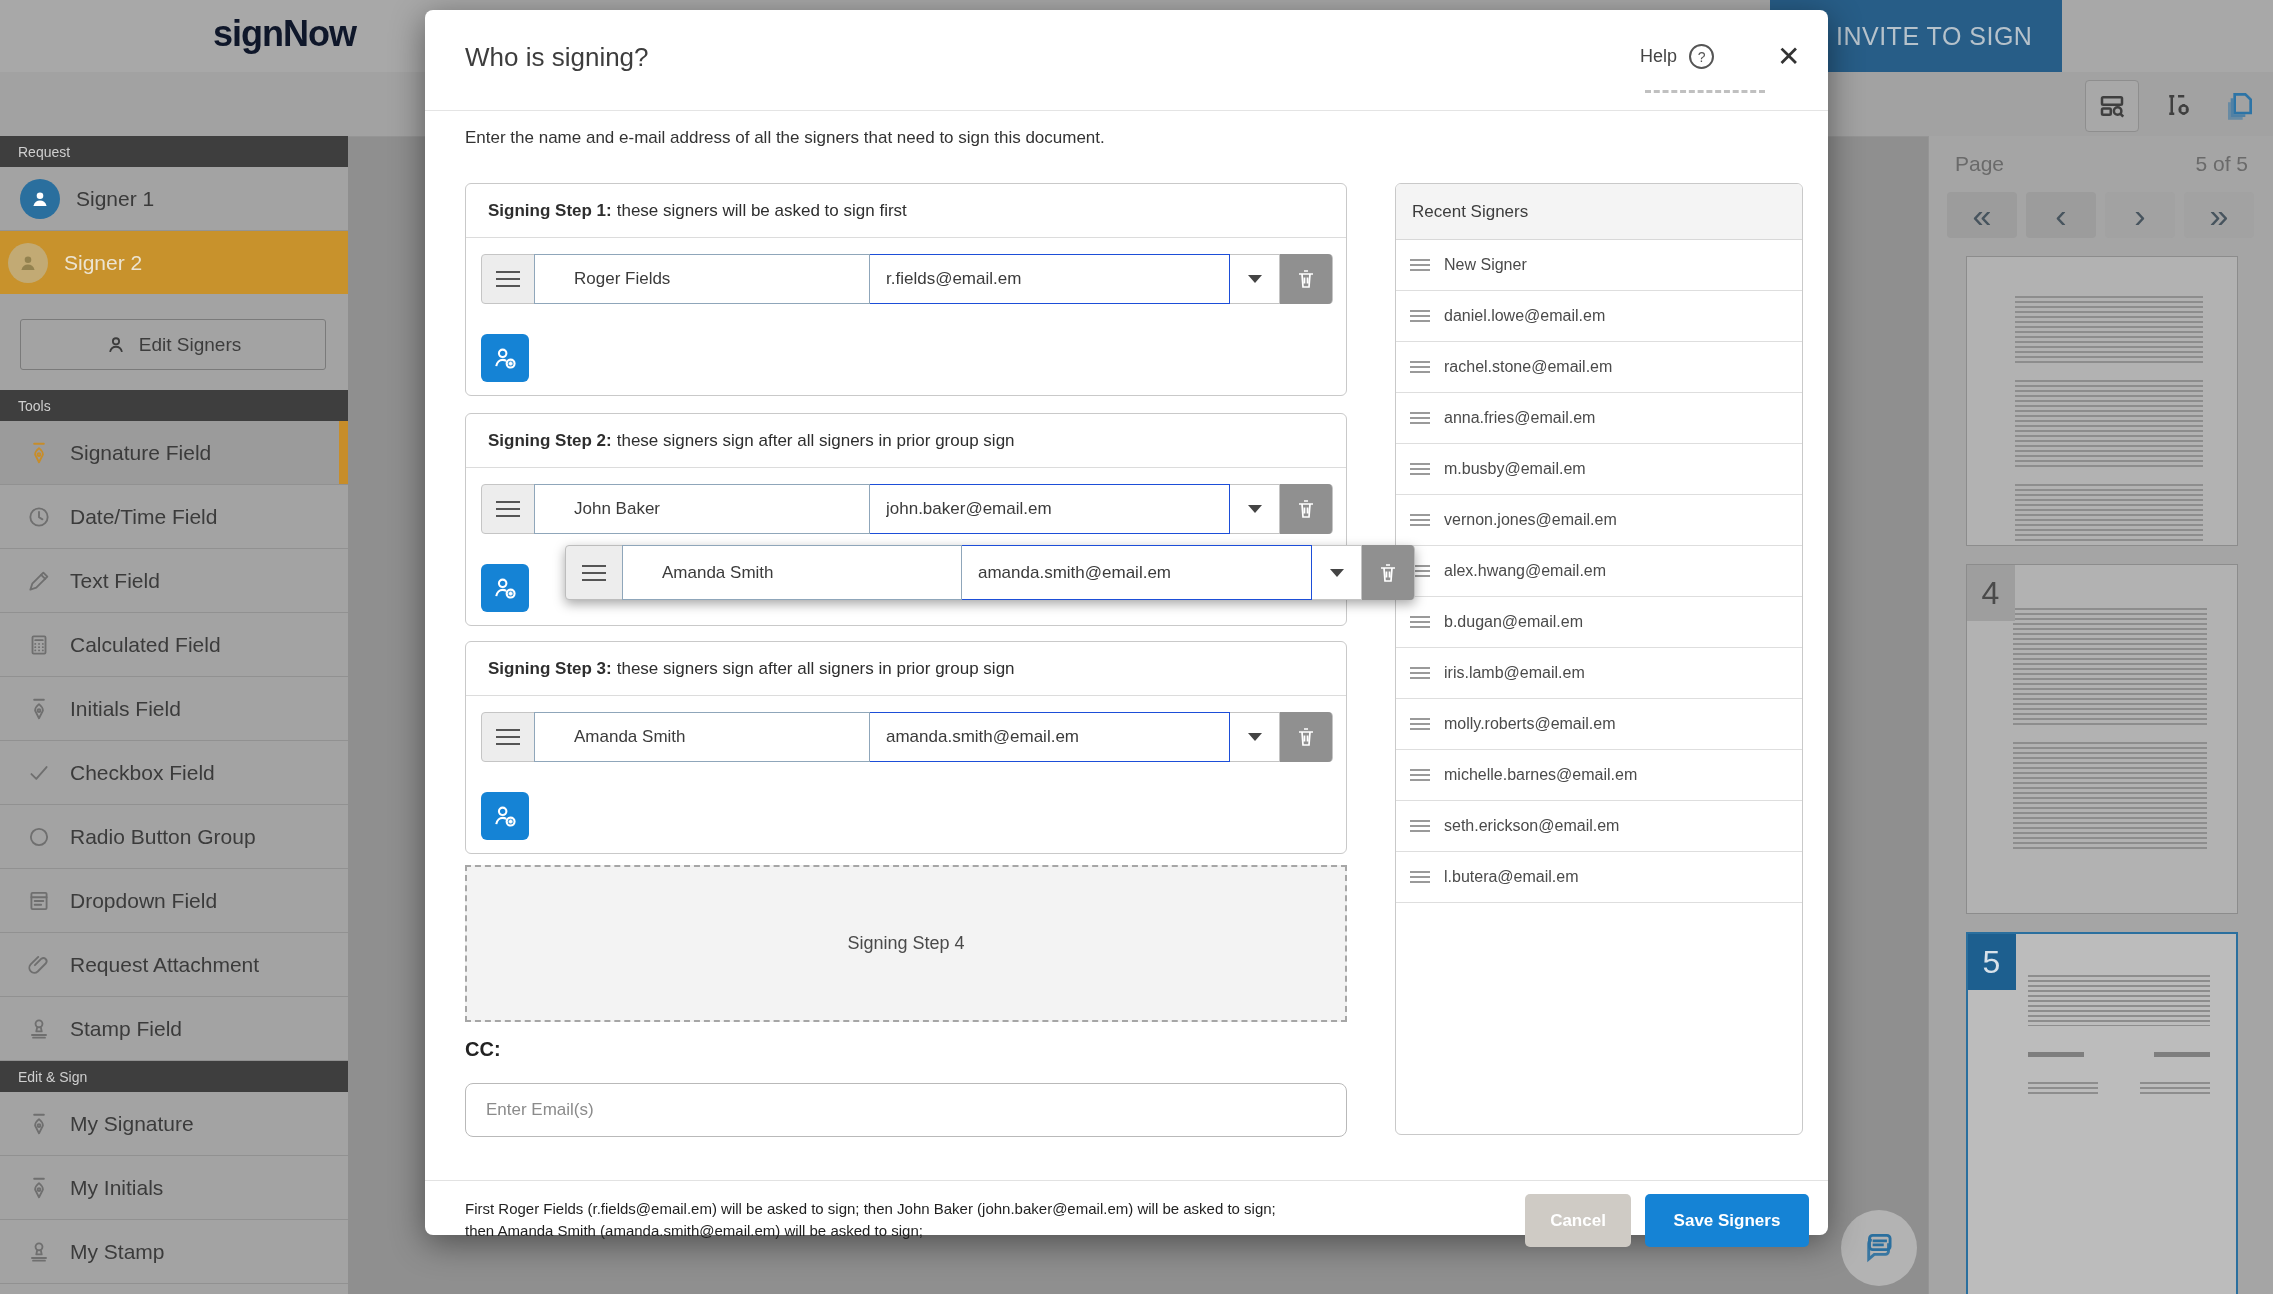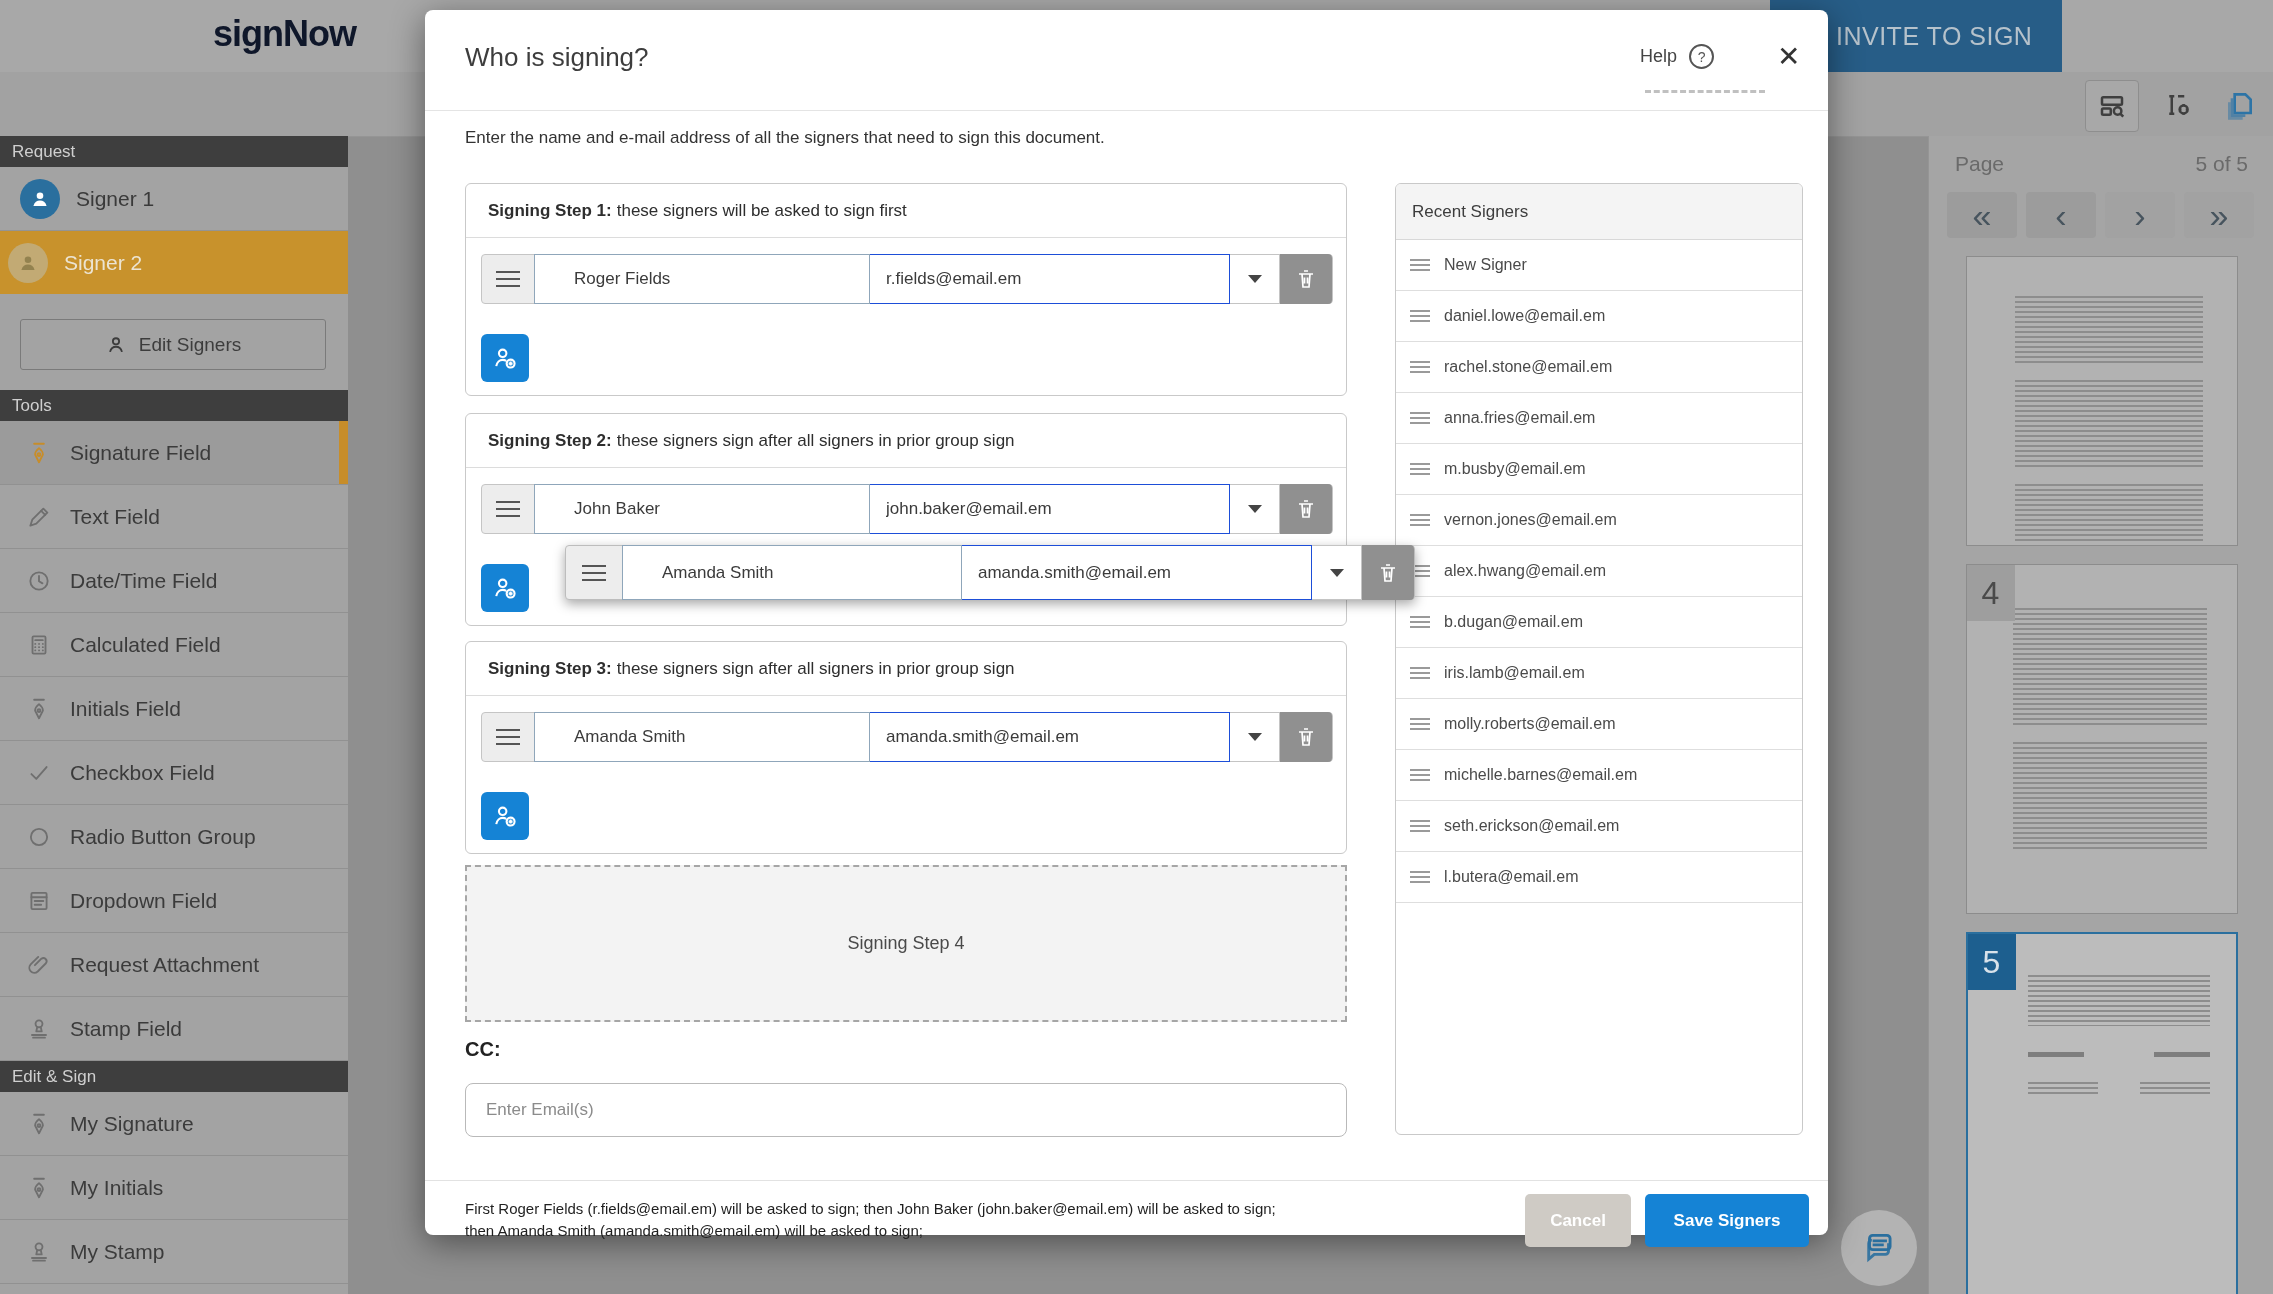--- a/index.html
+++ b/index.html
@@ -9,21 +9,21 @@
   .topbar{position:absolute;left:0;top:0;width:2273px;height:72px;background:#a8a8a8;border-bottom:1px solid #979797;}
   .logo{position:absolute;left:213px;top:13px;font-size:36px;font-weight:800;color:#0f172a;letter-spacing:-1px;}
   .invite-btn{position:absolute;left:1770px;top:0;width:292px;height:72px;background:#275d87;color:#b6c2cb;
       display:flex;align-items:center;gap:14px;padding:0 22px;box-sizing:border-box;font-size:25px;letter-spacing:.5px;cursor:pointer;}
   .toolbar2{position:absolute;left:0;top:72px;width:2273px;height:64px;background:#a2a2a2;border-bottom:1px solid #959595;}
   .tb-icon{position:absolute;top:80px;width:52px;height:50px;display:flex;align-items:center;justify-content:center;color:#3f3f3f;}
   .tb-icon.boxed{border:1px solid #8e8e8e;border-radius:4px;background:#a8a8a8;}
   .tb-icon.blue{color:#2d74a6;}
   
   .sidebar{position:absolute;left:0;top:136px;width:348px;height:1158px;background:#a3a3a3;overflow:hidden;}
-  .sec-head{height:31px;background:#3e3e3e;color:#cfcfcf;font-size:17px;display:flex;align-items:center;padding-left:12px;}
+  .sec-head{height:31px;background:#3e3e3e;color:#cfcfcf;font-size:14px;display:flex;align-items:center;padding-left:18px;}
   .signer-item{height:63px;display:flex;align-items:center;gap:16px;padding-left:20px;border-bottom:1px solid #949494;font-size:21px;color:#3a3a3a;cursor:pointer;}
   .signer-item .av{width:40px;height:40px;border-radius:50%;background:#2a6f9e;display:flex;align-items:center;justify-content:center;}
   .signer-item.sel{background:#c8922c;color:#ece4d2;border-bottom:none;padding-left:8px;}
   .signer-item.sel .av{background:#c2aa74;color:#93824f;}
   .edit-signers-wrap{padding:25px 22px 20px 20px;}
   .edit-signers{height:49px;border:1px solid #7a7a7a;border-radius:3px;display:flex;align-items:center;justify-content:center;gap:12px;
       font-size:19px;color:#3c3c3c;cursor:pointer;}
   .tool-item{height:63px;display:flex;align-items:center;gap:18px;padding-left:26px;border-bottom:1px solid #919191;
       font-size:21px;color:#3b3b3b;position:relative;cursor:pointer;}
   .tool-item .ticon{color:#6f6f6f;display:flex;}
@@ -182,34 +182,34 @@
             <svg width="26" height="26" viewBox="0 0 24 24" fill="none" stroke="currentColor" stroke-width="1.7" stroke-linecap="round" stroke-linejoin="round">
               <path d="M7.5 3.5h9M12 7.5c-2.6 2-3.6 4-3.6 6l3.6 7 3.6-7c0-2-1-4-3.6-6z"></path>
               <circle cx="12" cy="13.5" r="1.3"></circle>
             </svg>
           </span>
           <span>Signature Field</span>
         </div>
         <div class="tool-item">
           <span class="ticon">
             <svg width="26" height="26" viewBox="0 0 24 24" fill="none" stroke="currentColor" stroke-width="1.7" stroke-linecap="round" stroke-linejoin="round">
+              <circle cx="12" cy="12" r="8"></circle>
+              <path d="M12 7.2v5l3.2 2"></path>
+            </svg>
+          </span>
+          <span>Date/Time Field</span>
+        </div>
+        <div class="tool-item">
+          <span class="ticon">
+            <svg width="26" height="26" viewBox="0 0 24 24" fill="none" stroke="currentColor" stroke-width="1.7" stroke-linecap="round" stroke-linejoin="round">
               <path d="M4 20l1.8-5.5L16 4.3l3.7 3.7L9.5 18.2 4 20z"></path>
               <path d="M14 6.3l3.7 3.7"></path>
             </svg>
           </span>
           <span>Text Field</span>
-        </div>
-        <div class="tool-item">
-          <span class="ticon">
-            <svg width="26" height="26" viewBox="0 0 24 24" fill="none" stroke="currentColor" stroke-width="1.7" stroke-linecap="round" stroke-linejoin="round">
-              <circle cx="12" cy="12" r="8"></circle>
-              <path d="M12 7.2v5l3.2 2"></path>
-            </svg>
-          </span>
-          <span>Date/Time Field</span>
         </div>
         <div class="tool-item">
           <span class="ticon">
             <svg width="26" height="26" viewBox="0 0 24 24" fill="none" stroke="currentColor" stroke-width="1.7" stroke-linecap="round" stroke-linejoin="round">
               <rect x="6" y="4" width="12" height="16" rx="1"></rect>
               <path d="M8.5 7.5h7"></path>
               <path d="M8.5 11h0.1M12 11h0.1M15.5 11h0.1M8.5 14h0.1M12 14h0.1M15.5 14h0.1M8.5 17h0.1M12 17h0.1M15.5 17h0.1"></path>
             </svg>
           </span>
           <span>Calculated Field</span>

